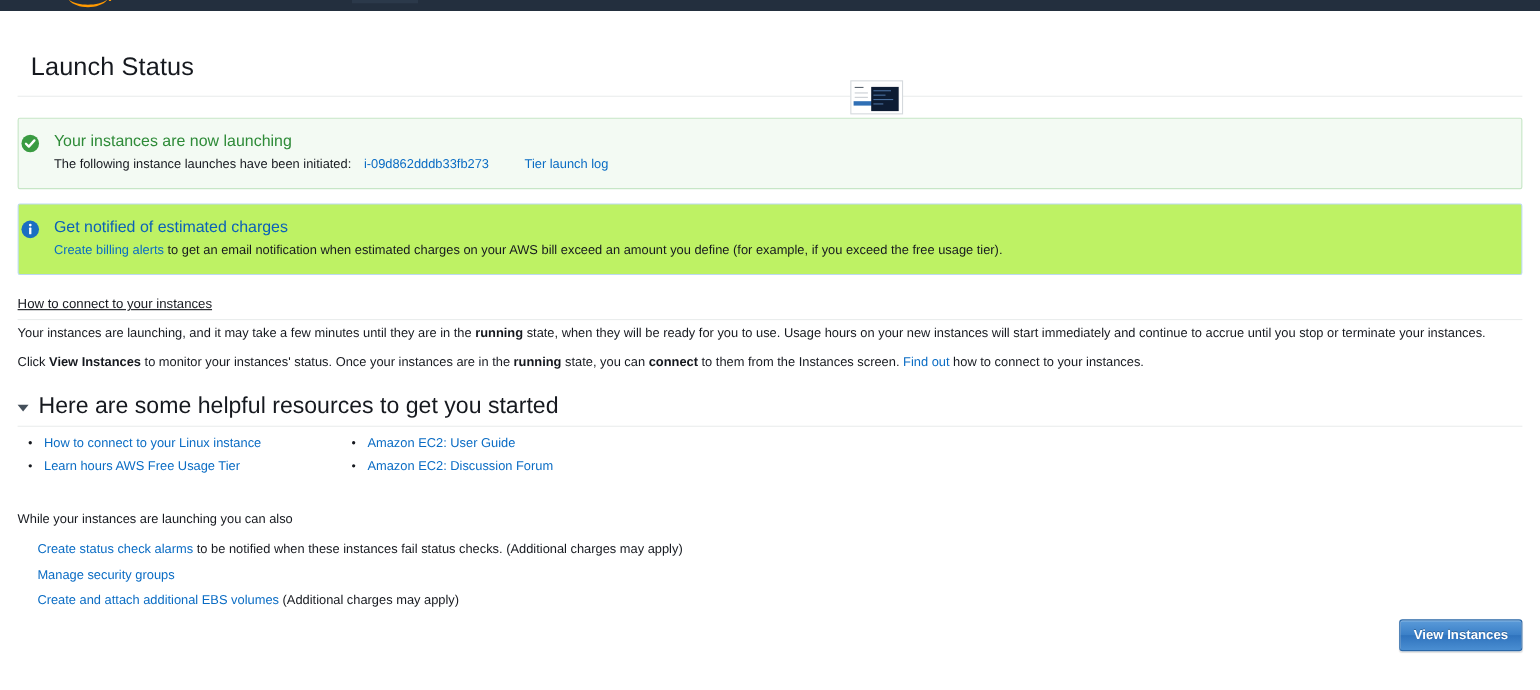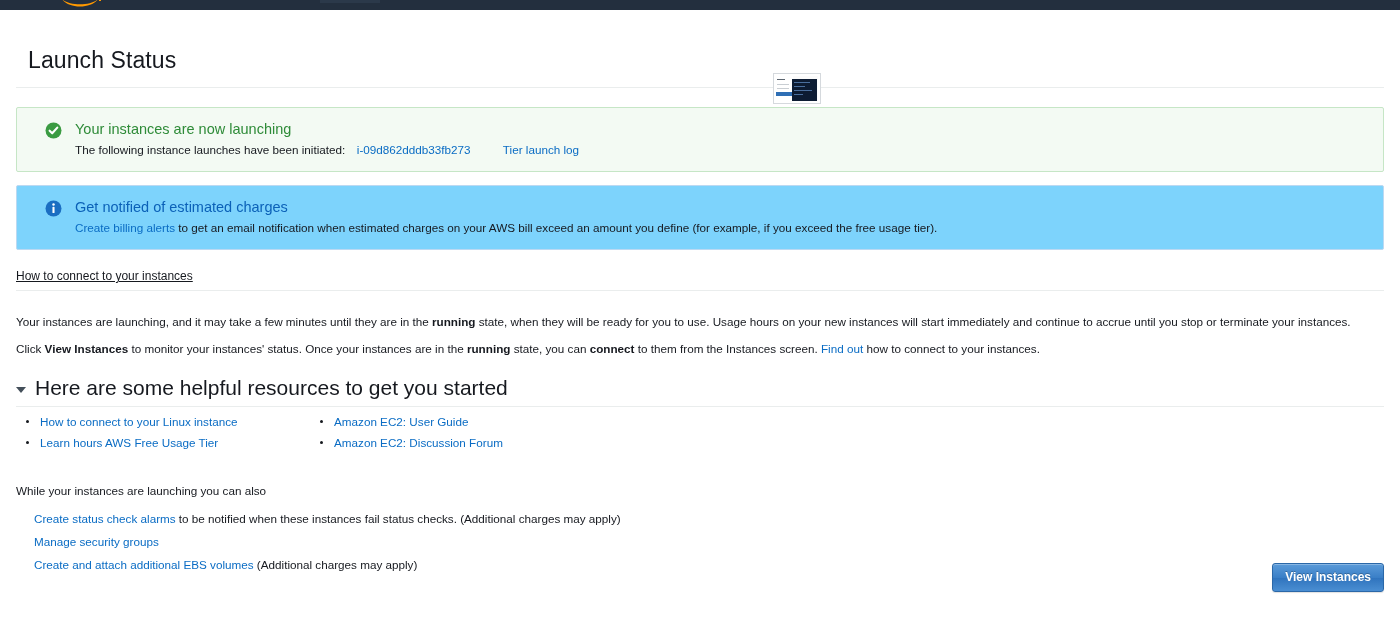--- a/index.html
+++ b/index.html
@@ -125,31 +125,31 @@
   .thumb-term-line.t3 { top: 11px; width: 18px; }
   .thumb-term-line.t4 { top: 15px; width: 9px; }
 
   
   .alert {
     box-sizing: border-box;
     width: 1368px;
     border-width: 1px;
     border-style: solid;
     border-radius: 2px;
-    padding: 12px 14px 13px 28px;
+    padding: 12px 14px 13px 2px;
     display: flex;
     align-items: flex-start;
   }
   .alert-success {
     background: #f3faf3;
     border-color: #c6e6c6;
     margin-top: 19px;
   }
   .alert-info {
-    background: #7dd3fc;
+    background: #bef264;
     border-color: #bcd9f2;
     margin-top: 13px;
   }
   .alert-icon {
     flex: 0 0 auto;
     width: 17px;
     height: 17px;
     margin-right: 13px;
     margin-top: 2px;
   }
@@ -188,21 +188,21 @@
   .section-rule {
     height: 1px;
     background: #eaeded;
     width: 1368px;
   }
 
   .para {
     font-size: 11.7px;
     line-height: 16px;
     color: #16191f;
-    margin: 23px 0 0 0;
+    margin: 4px 0 0 0;
   }
   .para.second { margin-top: 11px; }
   .para b { font-weight: bold; }
 
   
   .resources-head {
     display: flex;
     align-items: center;
     margin-top: 19px;
     padding-bottom: 6px;

